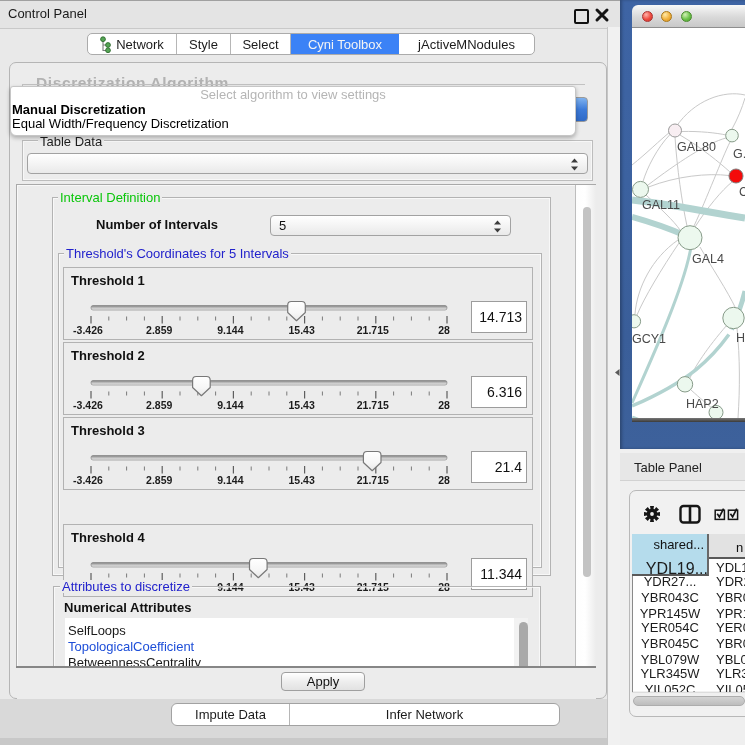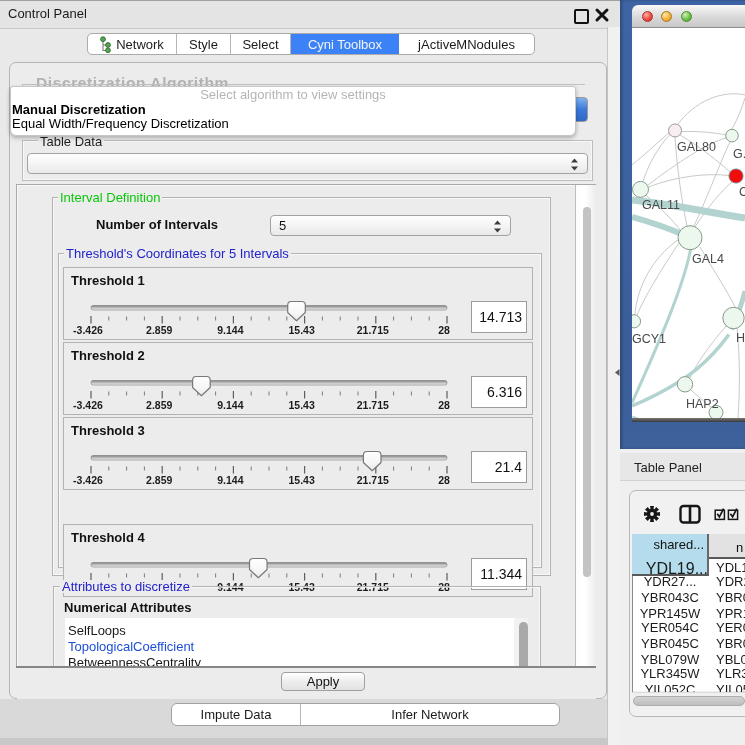--- a/index.html
+++ b/index.html
@@ -171,21 +171,21 @@
 <div class="ab" style="left:519px;top:622px;width:9px;height:44px;background:#a9a9a9;border-radius:5px 5px 0 0;"></div>
 
 <div class="ab" style="left:17px;top:668px;width:579px;height:31px;background:#ececec;"></div>
 <div class="ab" style="left:16px;top:666px;width:580px;height:2px;background:#868686;"></div>
 
 <div class="ab" style="left:269px;top:672px;width:84px;height:19px;background:linear-gradient(#ffffff,#eeeeee 50%,#e2e2e2);border:1px solid #9f9f9f;border-radius:4px;box-sizing:border-box;font-size:13px;text-align:center;line-height:17px;color:#111;margin-left:12px;">Apply</div>
 
 <div class="ab" style="left:0;top:699px;width:620px;height:46px;background:#d9d9d9;"></div>
 <div class="ab" style="left:0;top:738px;width:620px;height:7px;background:#c8c8c8;"></div>
 <div class="ab" style="left:171px;top:703px;width:389px;height:23px;background:#fff;border:1px solid #a2a2a2;border-radius:6px;box-sizing:border-box;display:flex;font-size:13px;color:#1b1b1b;overflow:hidden;">
- <div style="width:129px;display:flex;align-items:center;justify-content:center;border-right:1px solid #b6b6b6;box-sizing:border-box;">Impute Data</div>
+ <div style="width:118px;display:flex;align-items:center;justify-content:center;border-right:1px solid #b6b6b6;box-sizing:border-box;">Impute Data</div>
  <div style="flex:1;display:flex;align-items:center;justify-content:center;">Infer Network</div>
 </div>
 
 <div class="ab" style="left:10px;top:86px;width:566px;height:50px;background:#fff;border:1px solid #c6c6c6;border-radius:3px 3px 6px 6px;box-shadow:0 2px 4px rgba(0,0,0,.28);box-sizing:border-box;"></div>
 <div class="ab" style="left:10px;top:87px;width:566px;text-align:center;font-size:13px;color:#b5b5b5;">Select algorithm to view settings</div>
 <div class="ab bold" style="left:12px;top:102px;font-size:13px;color:#000;">Manual Discretization</div>
 <div class="ab" style="left:12px;top:116px;font-size:13px;color:#000;">Equal Width/Frequency Discretization</div>
 
 <div class="ab" style="left:607px;top:27px;width:13px;height:718px;background:#f1f1f1;border-left:1px solid #c6c6c6;"></div>
 <svg class="ab" style="left:614px;top:368px;" width="6" height="9" viewBox="0 0 6 9">

